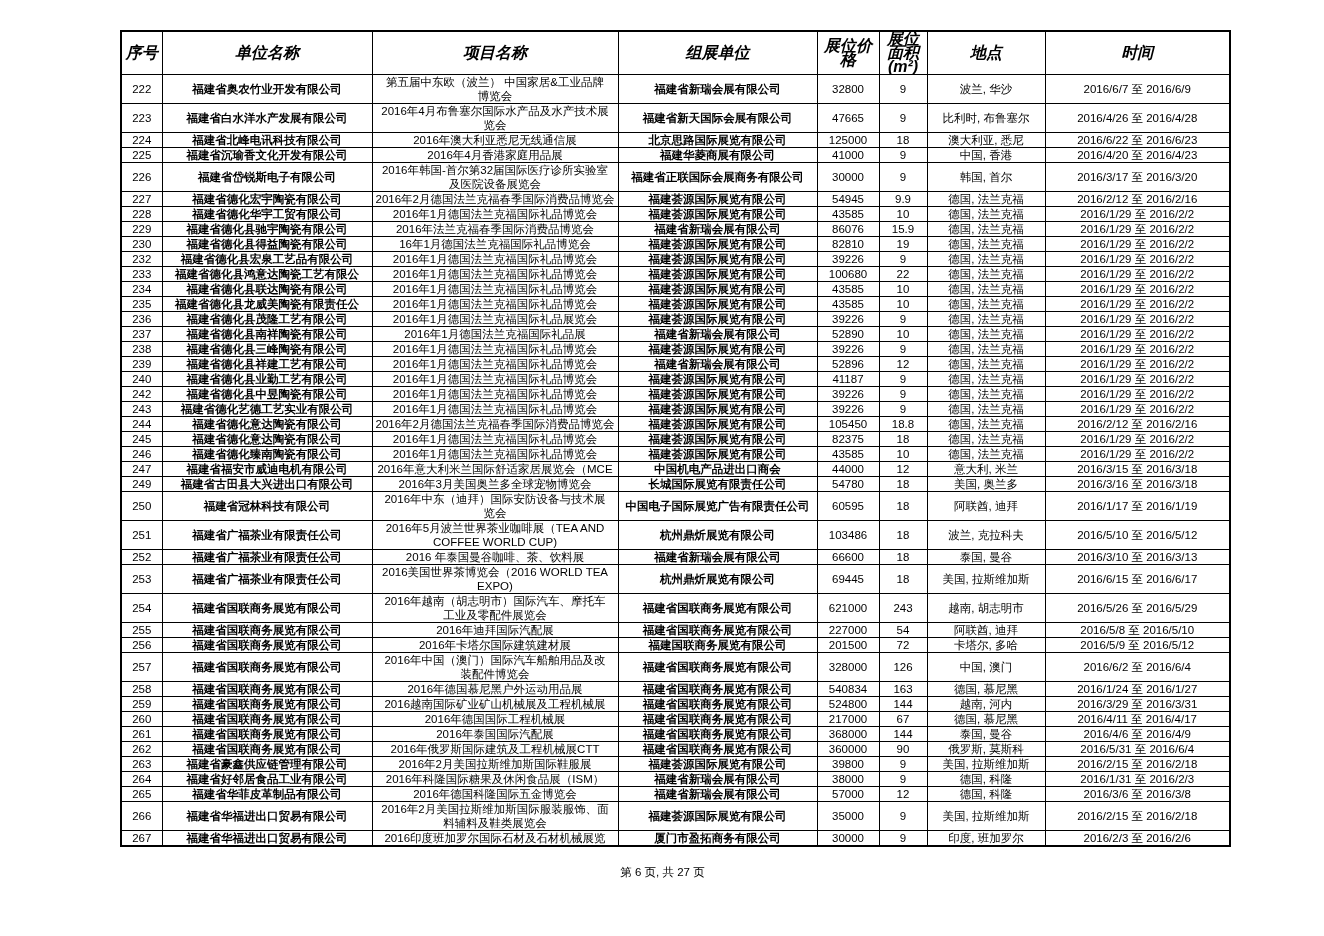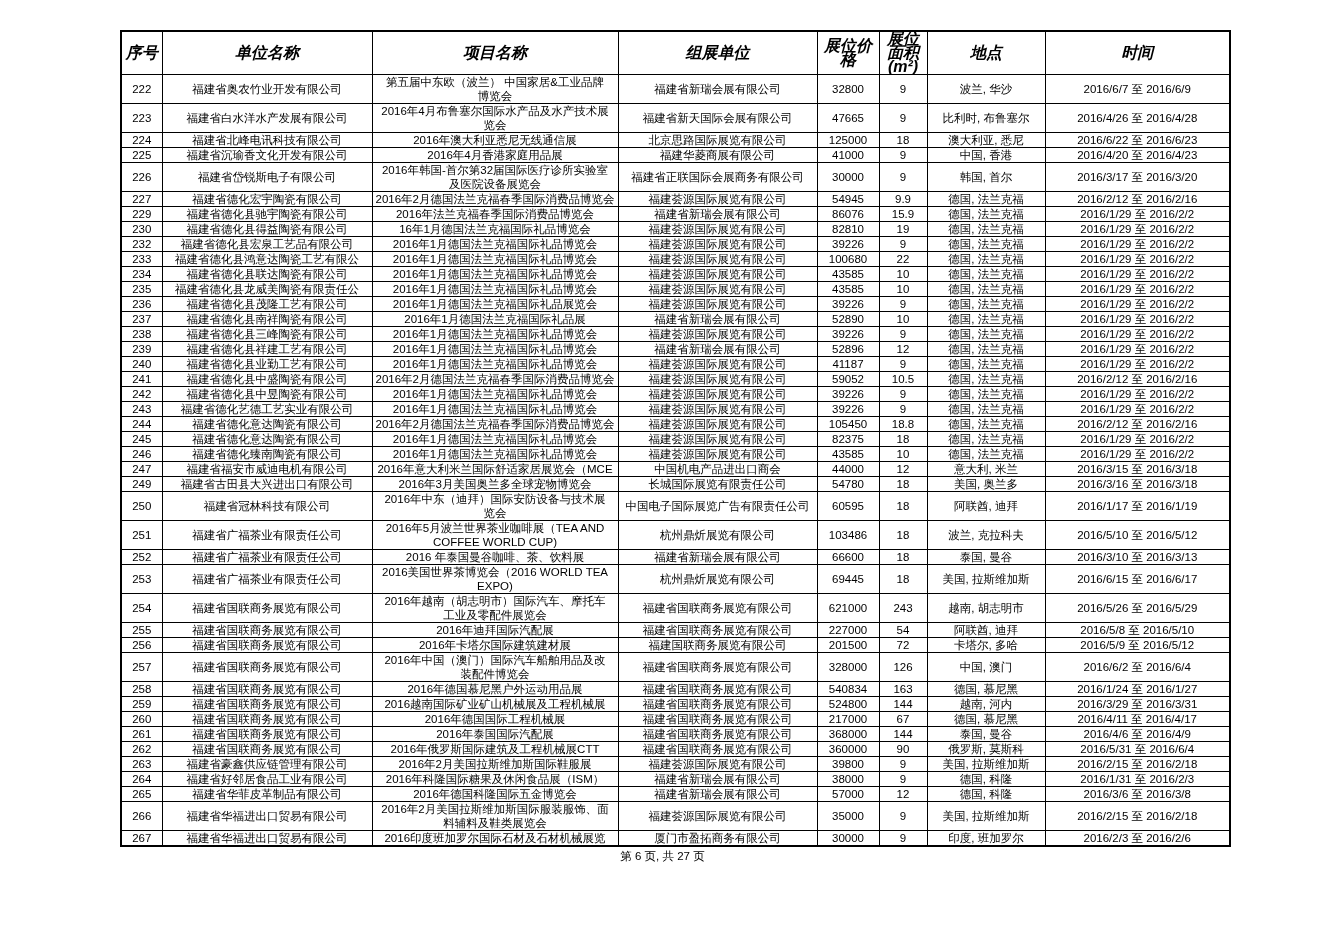--- a/index.html
+++ b/index.html
@@ -33,31 +33,31 @@
     word-break: break-all;
   }
   table.grid thead th {
     font-weight: bold;
     height: 32px;
     font-size: 16px;
     font-style: italic;
   }
   
   .col-seq       { width: 41px; }
-  .col-unit      { width: 210px; }
+  .col-unit      { width: 210px; font-weight: bold; }
   .col-project   { width: 246px; }
-  .col-organizer { width: 199px; }
+  .col-organizer { width: 199px; font-weight: bold; }
   .col-price     { width: 62px; }
   .col-area      { width: 48px; }
   .col-location  { width: 118px; text-align: left; padding-left: 4px; }
   .col-time      { width: 185px; }
   td.col-seq, td.col-price, td.col-area { letter-spacing: 0; }
   td { height: 15px; }
   .page-footer {
-    margin-top: 2px;
+    margin-top: 18px;
     text-align: center;
     font-size: 11.5px;
     color: #000;
   }
 </style>
 </head>
 <body>
 
 <div class="sheet">
   <table class="grid">
@@ -132,20 +132,30 @@
           <td class="col-seq">227</td>
           <td class="col-unit">福建省德化宏宇陶瓷有限公司</td>
           <td class="col-project">2016年2月德国法兰克福春季国际消费品博览会</td>
           <td class="col-organizer">福建荟源国际展览有限公司</td>
           <td class="col-price">54945</td>
           <td class="col-area">9.9</td>
           <td class="col-location">德国, 法兰克福</td>
           <td class="col-time">2016/2/12 至 2016/2/16</td>
         </tr>
         <tr>
+          <td class="col-seq">228</td>
+          <td class="col-unit">福建省德化华宇工贸有限公司</td>
+          <td class="col-project">2016年1月德国法兰克福国际礼品博览会</td>
+          <td class="col-organizer">福建荟源国际展览有限公司</td>
+          <td class="col-price">43585</td>
+          <td class="col-area">10</td>
+          <td class="col-location">德国, 法兰克福</td>
+          <td class="col-time">2016/1/29 至 2016/2/2</td>
+        </tr>
+        <tr>
           <td class="col-seq">229</td>
           <td class="col-unit">福建省德化县驰宇陶瓷有限公司</td>
           <td class="col-project">2016年法兰克福春季国际消费品博览会</td>
           <td class="col-organizer">福建省新瑞会展有限公司</td>
           <td class="col-price">86076</td>
           <td class="col-area">15.9</td>
           <td class="col-location">德国, 法兰克福</td>
           <td class="col-time">2016/1/29 至 2016/2/2</td>
         </tr>
         <tr>
@@ -240,30 +250,20 @@
         </tr>
         <tr>
           <td class="col-seq">240</td>
           <td class="col-unit">福建省德化县业勤工艺有限公司</td>
           <td class="col-project">2016年1月德国法兰克福国际礼品博览会</td>
           <td class="col-organizer">福建荟源国际展览有限公司</td>
           <td class="col-price">41187</td>
           <td class="col-area">9</td>
           <td class="col-location">德国, 法兰克福</td>
           <td class="col-time">2016/1/29 至 2016/2/2</td>
-        </tr>
-        <tr>
-          <td class="col-seq">241</td>
-          <td class="col-unit">福建省德化县中盛陶瓷有限公司</td>
-          <td class="col-project">2016年2月德国法兰克福春季国际消费品博览会</td>
-          <td class="col-organizer">福建荟源国际展览有限公司</td>
-          <td class="col-price">59052</td>
-          <td class="col-area">10.5</td>
-          <td class="col-location">德国, 法兰克福</td>
-          <td class="col-time">2016/2/12 至 2016/2/16</td>
         </tr>
         <tr>
           <td class="col-seq">242</td>
           <td class="col-unit">福建省德化县中昱陶瓷有限公司</td>
           <td class="col-project">2016年1月德国法兰克福国际礼品博览会</td>
           <td class="col-organizer">福建荟源国际展览有限公司</td>
           <td class="col-price">39226</td>
           <td class="col-area">9</td>
           <td class="col-location">德国, 法兰克福</td>
           <td class="col-time">2016/1/29 至 2016/2/2</td>

